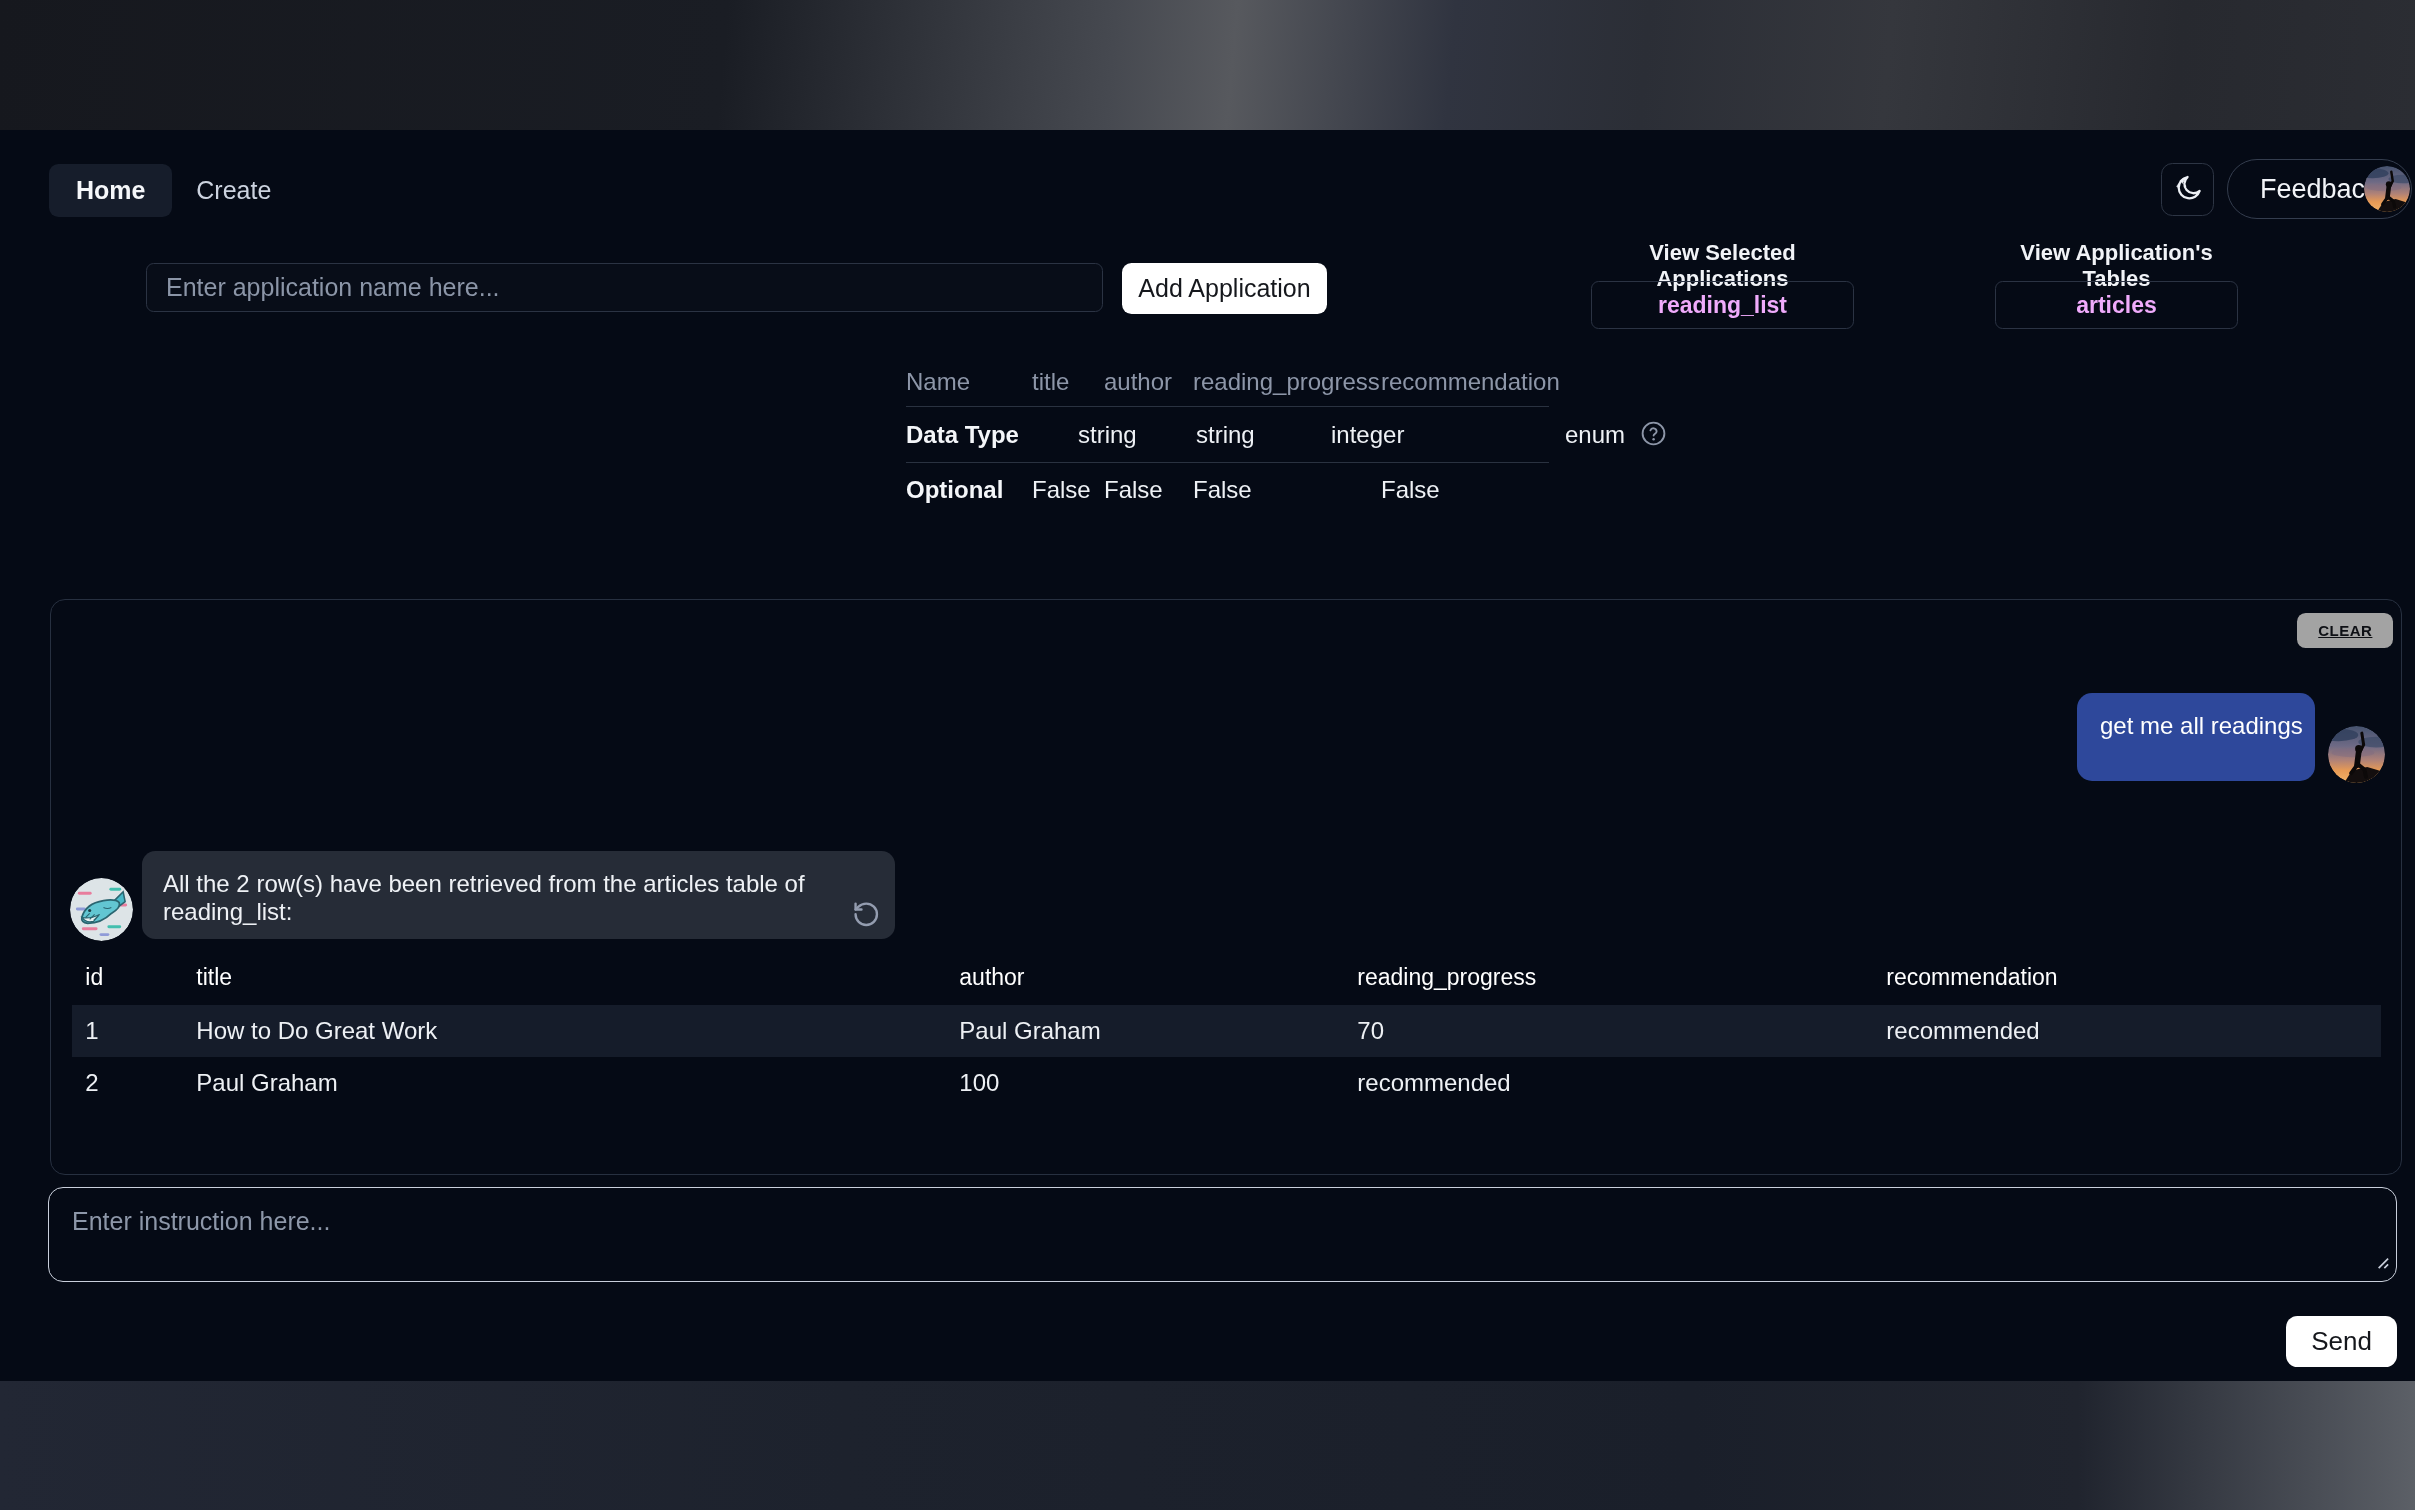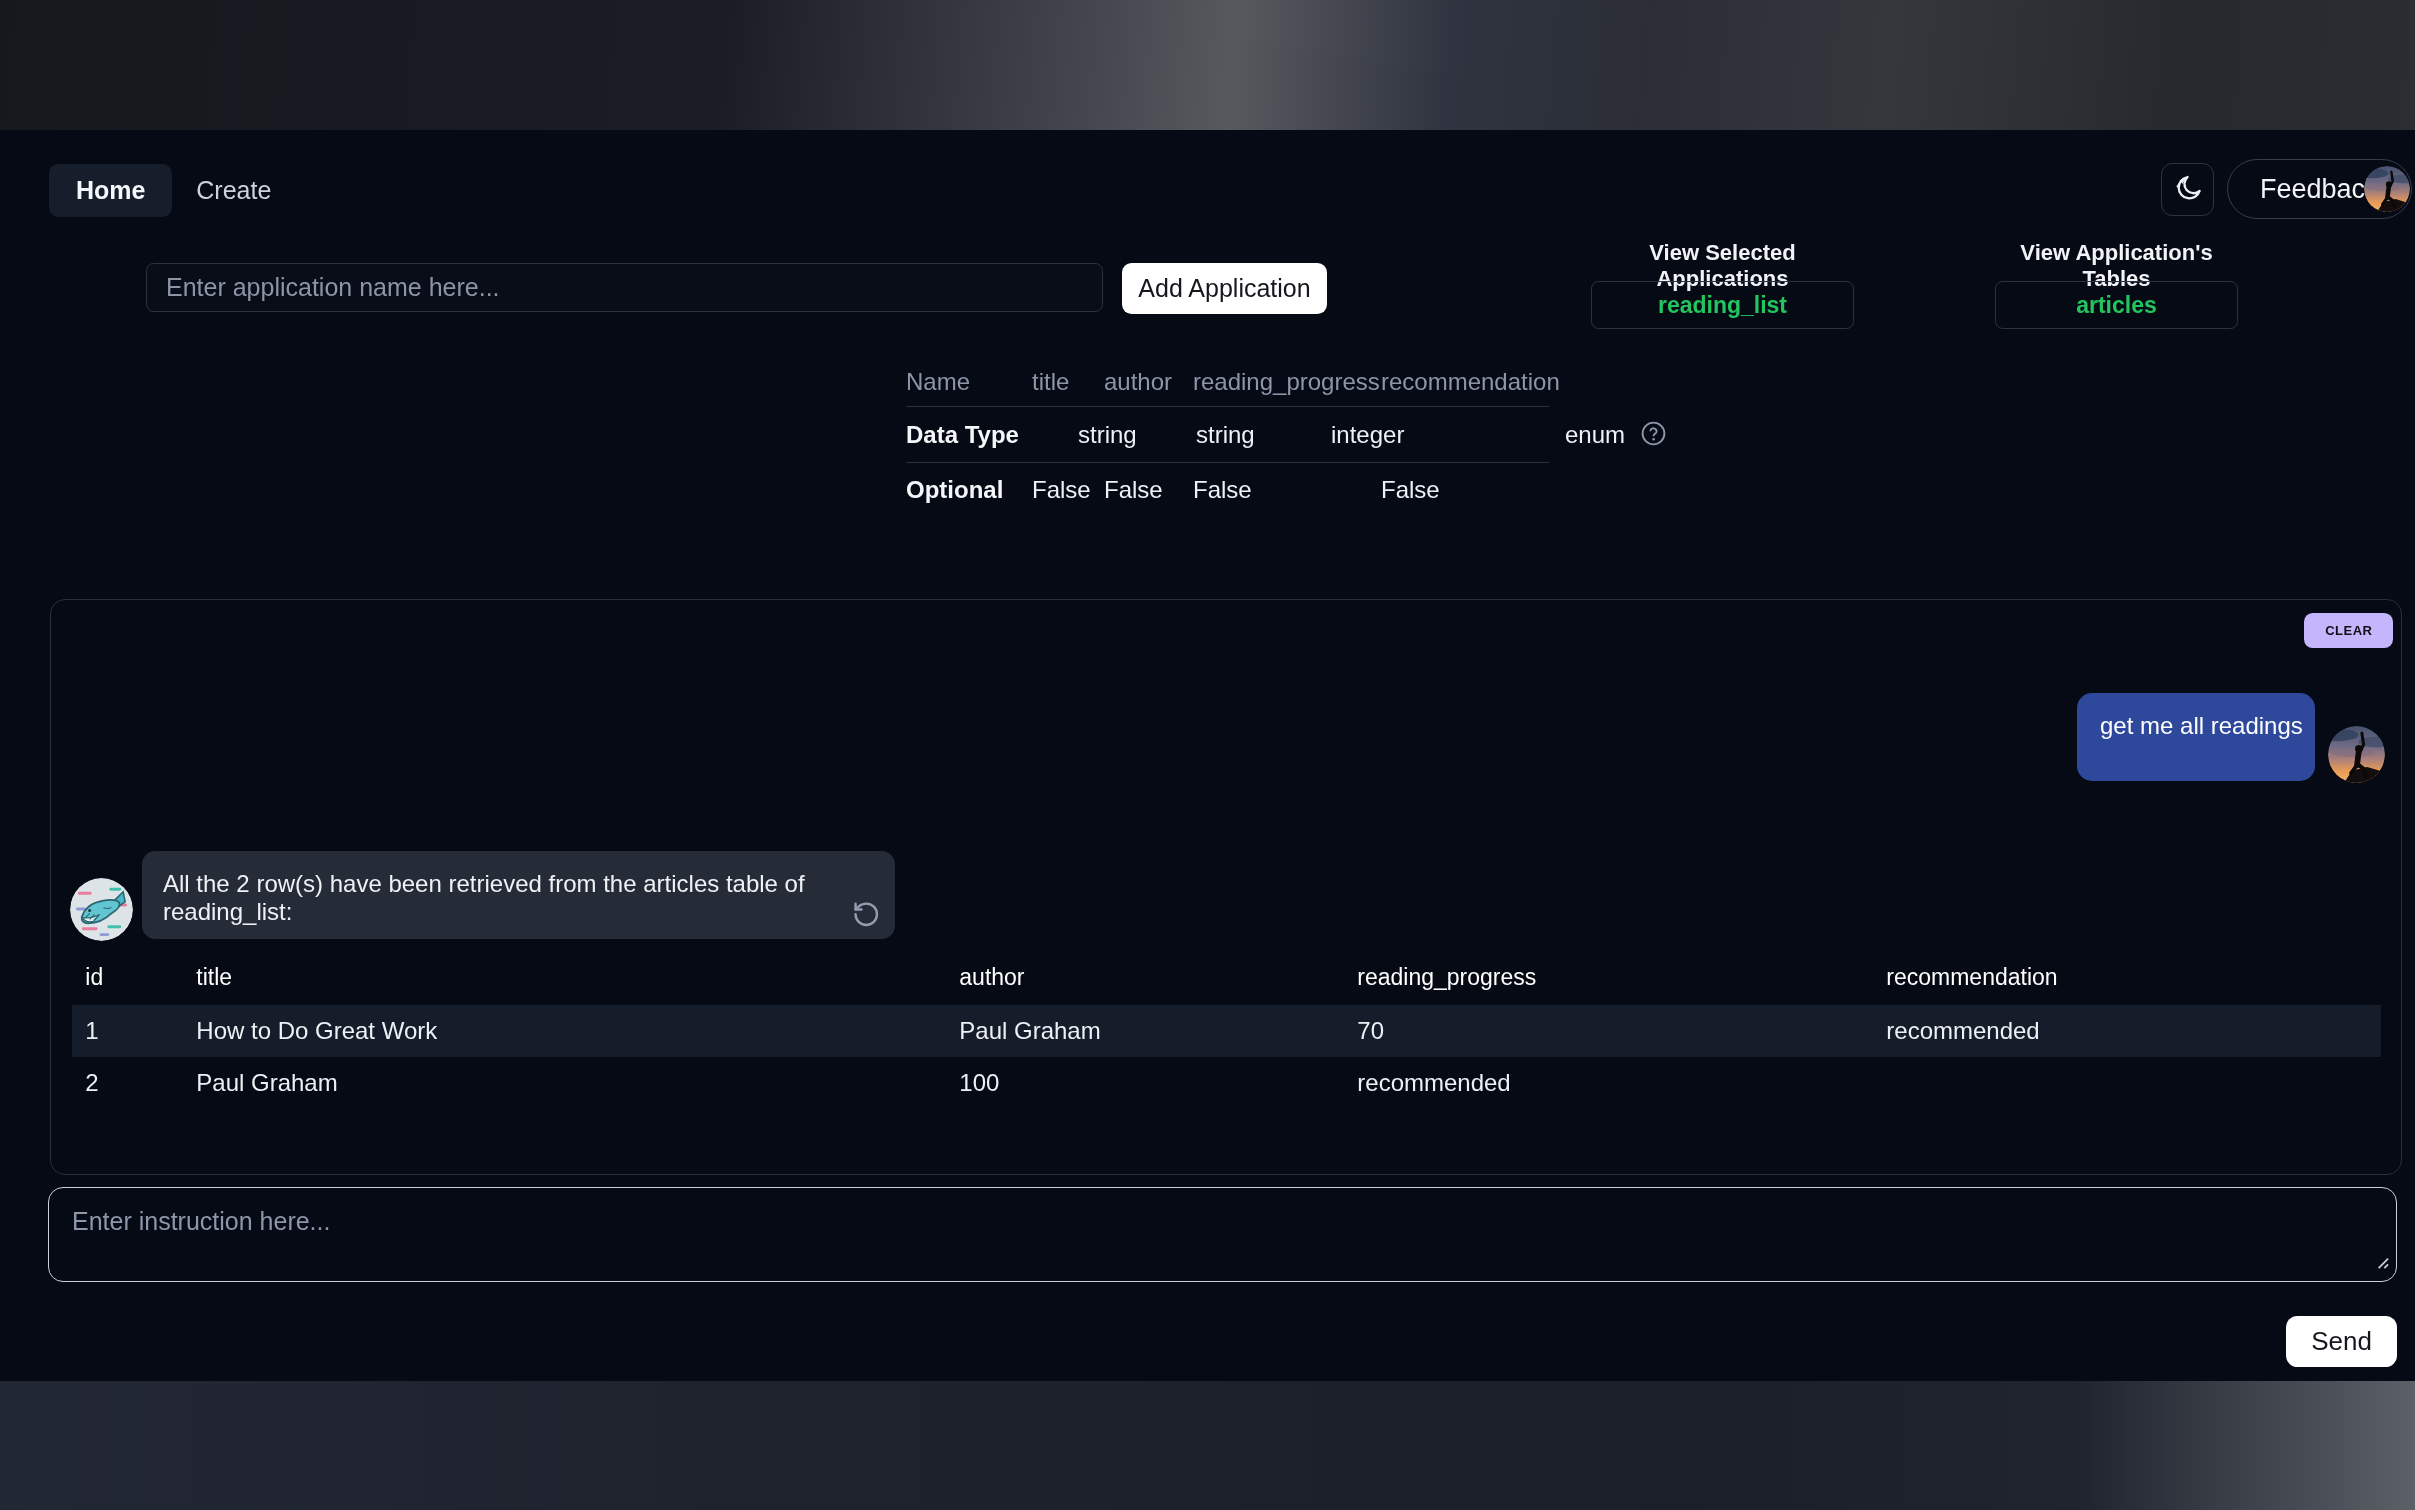--- a/index.html
+++ b/index.html
@@ -52,21 +52,21 @@
     background:#ffffff;color:#15171c;border:none;border-radius:9.5px;
     font-size:25px;font-weight:500;
   }
   .vg-label{
     position:absolute;top:240px;text-align:center;color:#f1f3f7;
     font-size:22px;font-weight:700;
   }
   .vg-box{
     position:absolute;top:281px;height:48px;box-sizing:border-box;
     border:1px solid #2b3343;border-radius:7.6px;background:transparent;
-    color:#22c55e;font-size:23px;font-weight:700;
+    color:#f0abfc;font-size:23px;font-weight:700;
     display:flex;align-items:center;justify-content:center;
   }
   .vg1{left:1591px;width:263px;}
   .vg2{left:1995px;width:243px;}
   
   .schema{position:absolute;left:906px;top:358px;width:643px;font-size:24px;}
   .schema-row{display:grid;grid-template-columns:126px 72px 89px 188px 166px;align-items:center;}
   .schema-head{height:48px;color:#8d96a8;font-weight:500;}
   .schema-r{border-top:1px solid #2a3240;color:#eef1f5;}
   .schema-r1{height:55px;gap:46px;}
@@ -74,22 +74,22 @@
   .schema-label{font-weight:700;color:#f4f6f9;}
   .enum-cell{display:flex;align-items:center;gap:15px;}
   .help-btn{background:transparent;border:none;padding:0;width:27px;height:27px;display:flex;align-items:center;}
   
   .chat-panel{
     position:absolute;left:50px;top:599px;width:2352px;height:576px;box-sizing:border-box;
     border:1px solid #273040;border-radius:15px;
   }
   .clear-btn{
     position:absolute;top:13.3px;right:7.6px;height:35px;padding:0 21px;
-    border-radius:8.6px;background:#c4b5fd;color:#0e1015;border:none;
-    font-size:13px;font-weight:600;letter-spacing:0.5px;
+    border-radius:8.6px;background:#a3a3a3;color:#0e1015;border:none;
+    font-size:15px;font-weight:600;letter-spacing:0.5px;text-decoration:underline;
   }
   .user-bubble{
     position:absolute;left:2026px;top:93px;width:238px;height:88px;box-sizing:border-box;
     background:#2e489b;border-radius:15px;color:#ffffff;font-size:24px;
     padding:19px 0 0 23px;
   }
   .user-chat-avatar{position:absolute;left:2277px;top:126px;width:57px;height:57px;}
   .bot-avatar{position:absolute;left:19px;top:278px;width:63px;height:63px;}
   .bot-bubble{
     position:absolute;left:91px;top:251px;width:753px;height:88px;box-sizing:border-box;

